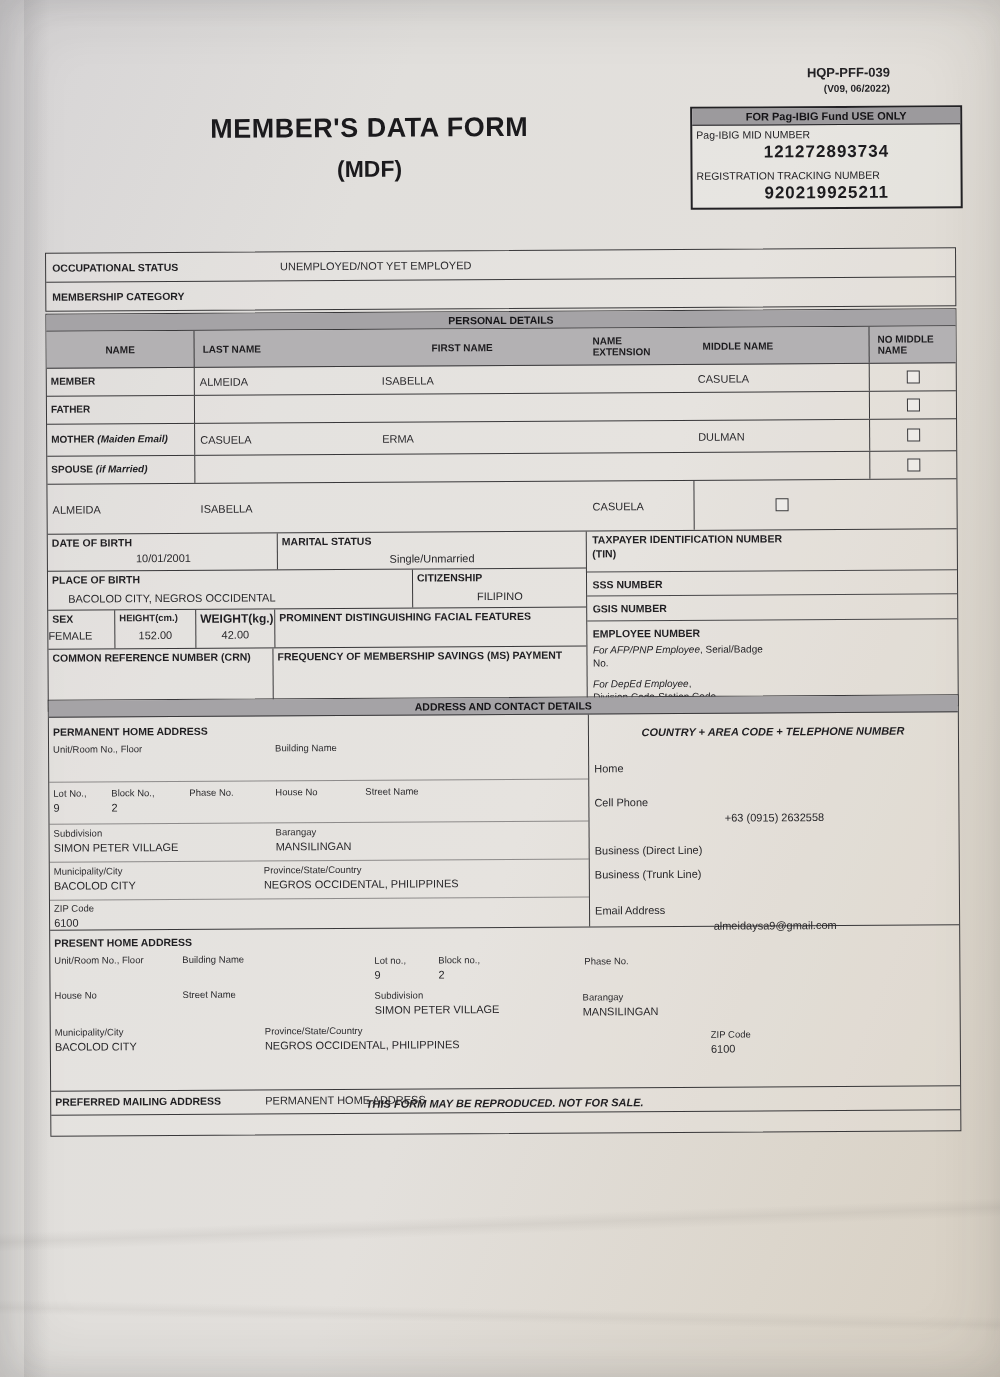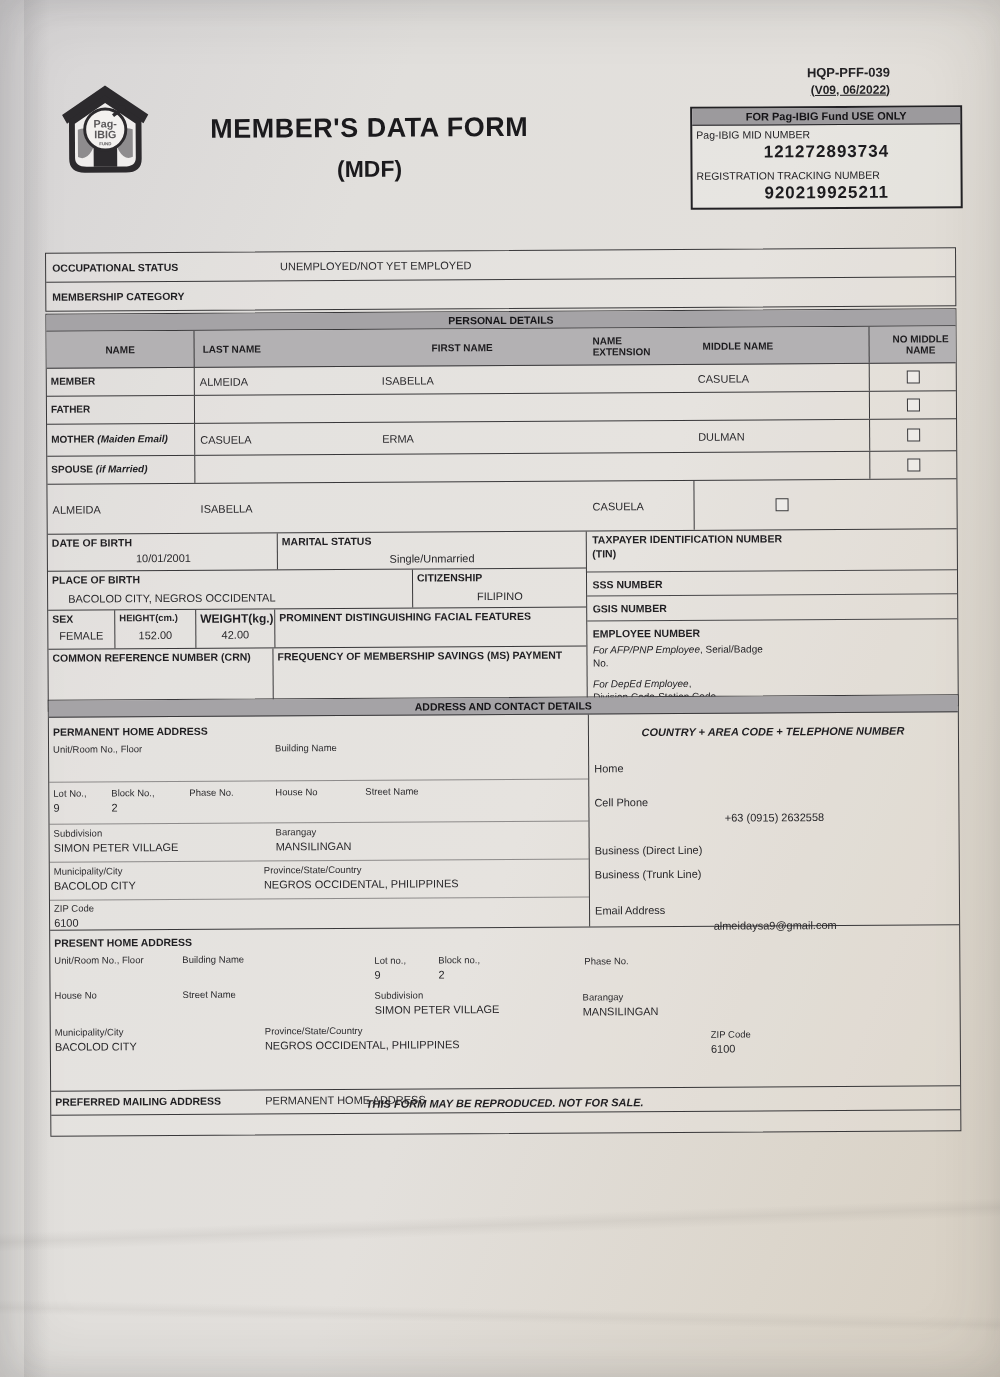--- a/index.html
+++ b/index.html
@@ -25,21 +25,21 @@
     position:absolute;left:46px;top:0;width:912px;height:1377px;
     transform:rotate(-.35deg);transform-origin:50% 30%;
   }
   
   .logo{position:absolute;left:12px;top:82px;width:98px;height:96px;}
   .title-wrap{position:absolute;left:110px;top:112px;width:430px;text-align:center;}
   .title{font-size:27px;font-weight:bold;letter-spacing:.5px;color:#1b1a1d;}
   .subtitle{font-size:23px;font-weight:bold;margin-top:12px;color:#1b1a1d;}
   .form-code{position:absolute;top:66px;right:66px;text-align:right;line-height:1.35;}
   .form-code .l1{font-size:13px;font-weight:bold;}
-  .form-code .l2{font-size:12px;font-weight:bold;text-decoration:underline;}
+  .form-code .l2{font-size:10px;font-weight:bold;}
   .use-box{
     position:absolute;left:646px;top:108px;width:268px;
     border:2px solid #222124;background:rgba(236,234,231,.45);
   }
   .use-box .bar{background:#9c9a9d;border-bottom:1.5px solid #222124;
     font-size:11px;font-weight:bold;text-align:center;padding:2px 0;color:#141316;}
   .use-box .lab{font-size:10.5px;padding:3px 4px 0 4px;color:#242326;}
   .use-box .num{font-size:17px;font-weight:bold;text-align:center;letter-spacing:1px;padding:2px 0 4px 0;color:#1c1b1e;}
   
   .box{border:1.5px solid #39383a;background:rgba(238,236,233,.25);}
@@ -55,21 +55,21 @@
   
   .pd{position:absolute;left:0;top:311px;width:909px;}
   .grid6{display:grid;grid-template-columns:148px 182px 210px 106px 176px 1fr;}
   .pd .hdr{background:#b3b1b3;height:36px;border-bottom:1px solid #39383a;font-size:10px;font-weight:bold;color:#1d1c1f;}
   .pd .hdr>div{display:flex;align-items:center;}
   .pd .c-name{justify-content:center;}
   .pd .c-last{padding-left:8px;}
   .pd .c-first{padding-left:55px;}
   .pd .c-ext{padding-left:6px;width:70px;line-height:1.15;}
   .pd .c-mid{padding-left:10px;}
-  .pd .c-nom{padding-left:20px;width:62px;line-height:1.15;text-align:center;}
+  .pd .c-nom{padding-left:8px;width:62px;line-height:1.15;}
   .pd .bR{border-right:1px solid #39383a;}
   .pd .bL{border-left:1px solid #39383a;}
   .pd .drow{border-bottom:1px solid #39383a;font-size:10.5px;}
   .pd .drow>div{display:flex;align-items:center;}
   .pd .rl{padding:2px 4px;font-weight:bold;font-size:10px;line-height:1.25;}
   .pd .rl .nt{font-style:italic;}
   .pd .cell{padding-left:5px;}
   .chk{width:11px;height:11px;border:1.5px solid #39383a;margin:0 auto;background:rgba(245,244,242,.6);}
   
   .det{display:flex;}
@@ -103,36 +103,20 @@
 </head>
 <body>
 
 <div class="paper">
   <div class="crease1"></div>
   <div class="crease2"></div>
   <div class="crease3"></div>
 
   <div class="sheet">
 
-    <div class="logo">
-      <svg viewBox="0 0 100 98" width="98" height="96">
-        <polygon points="50,1 6,31 11,40 50,13 89,40 94,31" fill="#2c2a2d"></polygon>
-        <path d="M13 36 L50 11 L87 36 L87 76 Q87 90 71 90 L29 90 Q13 90 13 76 Z" fill="#2c2a2d"></path>
-        <path d="M19 40 L50 19 L81 40 L81 75 Q81 84 69 84 L31 84 Q19 84 19 75 Z" fill="#efedec"></path>
-        <path d="M22 46 Q34 42 38 52 Q41 60 36 68 Q30 78 22 74 Z" fill="#8e8c8e"></path>
-        <path d="M78 46 Q66 42 62 52 Q59 60 64 68 Q70 78 78 74 Z" fill="#8e8c8e"></path>
-        <path d="M38 62 Q50 74 62 62 L62 84 L38 84 Z" fill="#2c2a2d"></path>
-        <circle cx="50" cy="46" r="21" fill="#f3f1ef" stroke="#2c2a2d" stroke-width="3"></circle>
-        <line x1="58" y1="32" x2="66" y2="26" stroke="#2c2a2d" stroke-width="3.5"></line>
-        <circle cx="67" cy="25" r="4" fill="#2c2a2d"></circle>
-        <text x="50" y="44" text-anchor="middle" font-size="11" font-weight="bold" fill="#5c5a5c" font-family="Liberation Sans, sans-serif">Pag-</text>
-        <text x="50" y="55" text-anchor="middle" font-size="11" font-weight="bold" fill="#5c5a5c" font-family="Liberation Sans, sans-serif">IBIG</text>
-        <text x="50" y="62" text-anchor="middle" font-size="4.5" font-weight="bold" fill="#5c5a5c" font-family="Liberation Sans, sans-serif">FUND</text>
-      </svg>
-    </div>
 
     <div class="title-wrap">
       <div class="title">MEMBER'S DATA FORM</div>
       <div class="subtitle">(MDF)</div>
     </div>
 
     <div class="form-code">
       <div class="l1">HQP-PFF-039</div>
       <div class="l2">(V09, 06/2022)</div>
     </div>
@@ -248,21 +232,21 @@
               <span class="cv" style="left:20px;top:21px;">BACOLOD CITY, NEGROS OCCIDENTAL</span>
             </div>
             <div class="fc" style="flex:1;">
               <span class="blab">CITIZENSHIP</span>
               <span class="cv" style="left:0;right:0;top:21px;text-align:center;">FILIPINO</span>
             </div>
           </div>
           <div class="fr" style="height:38px;">
             <div class="fc bR2" style="width:66px;">
               <span class="blab">SEX</span>
-              <span class="cv" style="left:0;right:0;top:19px;text-align:center;">FEMALE</span>
+              <span class="cv" style="left:0;right:0;top:19px;">FEMALE</span>
             </div>
             <div class="fc bR2" style="width:80px;">
               <span class="blab" style="font-size:9.5px;">HEIGHT(cm.)</span>
               <span class="cv" style="left:0;right:0;top:19px;text-align:center;">152.00</span>
             </div>
             <div class="fc bR2" style="width:78px;">
               <span class="blab" style="font-size:12px;">WEIGHT(kg.)</span>
               <span class="cv" style="left:0;right:0;top:19px;text-align:center;">42.00</span>
             </div>
             <div class="fc" style="flex:1;">

